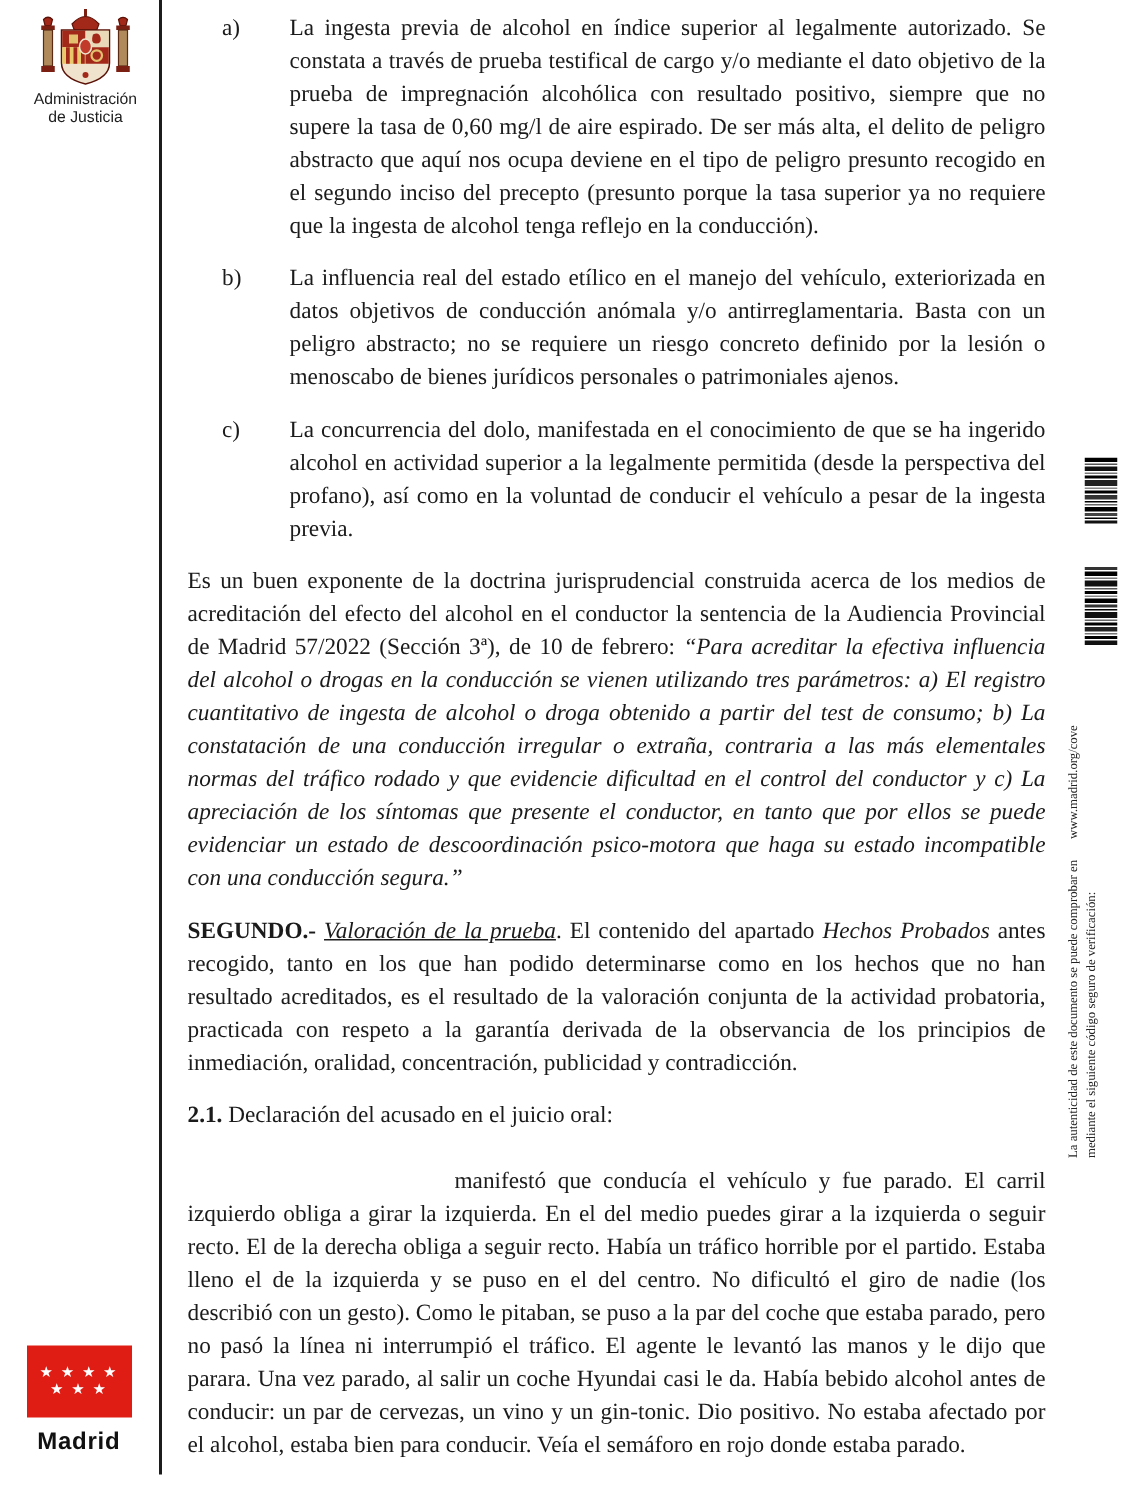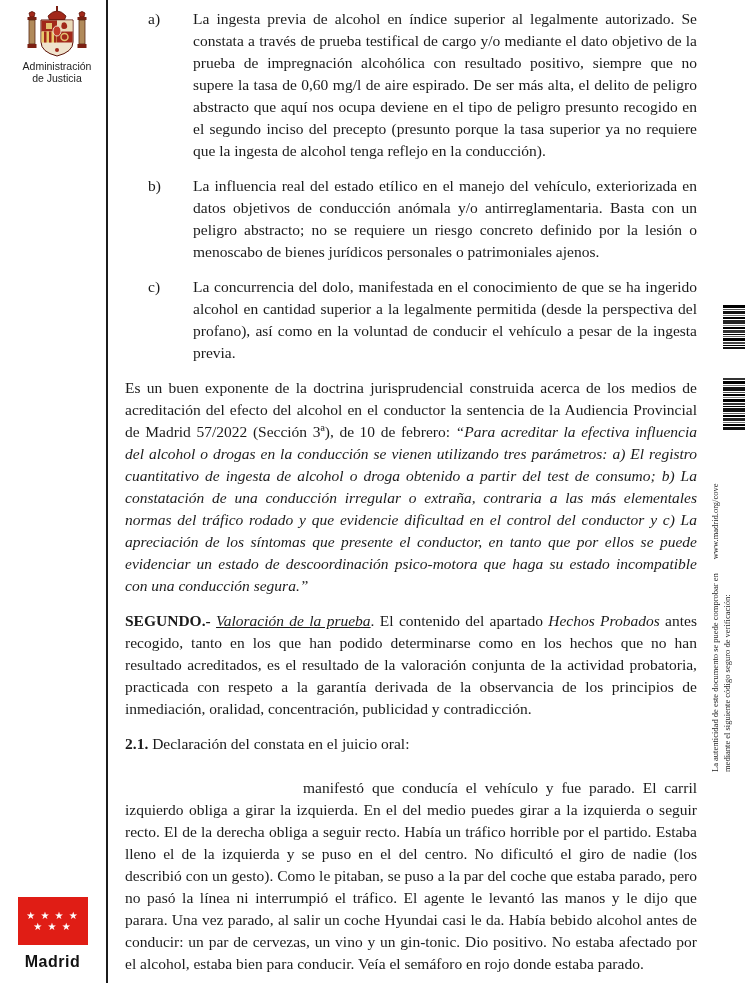--- a/index.html
+++ b/index.html
@@ -124,28 +124,28 @@
       <span class="list-text">La ingesta previa de alcohol en índice superior al legalmente autorizado. Se constata a través de prueba testifical de cargo y/o mediante el dato objetivo de la prueba de impregnación alcohólica con resultado positivo, siempre que no supere la tasa de 0,60 mg/l de aire espirado. De ser más alta, el delito de peligro abstracto que aquí nos ocupa deviene en el tipo de peligro presunto recogido en el segundo inciso del precepto (presunto porque la tasa superior ya no requiere que la ingesta de alcohol tenga reflejo en la conducción).</span>
     </div>
 
     <div class="list-item">
       <span class="list-marker">b)</span>
       <span class="list-text">La influencia real del estado etílico en el manejo del vehículo, exteriorizada en datos objetivos de conducción anómala y/o antirreglamentaria. Basta con un peligro abstracto; no se requiere un riesgo concreto definido por la lesión o menoscabo de bienes jurídicos personales o patrimoniales ajenos.</span>
     </div>
 
     <div class="list-item">
       <span class="list-marker">c)</span>
-      <span class="list-text">La concurrencia del dolo, manifestada en el conocimiento de que se ha ingerido alcohol en cantidad superior a la legalmente permitida (desde la perspectiva del profano), así como en la voluntad de conducir el vehículo a pesar de la ingesta previa.</span>
+      <span class="list-text">La concurrencia del dolo, manifestada en el conocimiento de que se ha ingerido alcohol en actividad superior a la legalmente permitida (desde la perspectiva del profano), así como en la voluntad de conducir el vehículo a pesar de la ingesta previa.</span>
     </div>
 
     <p class="para"><span>Es un buen exponente de la doctrina jurisprudencial construida acerca de los medios de acreditación del efecto del alcohol en el conductor la sentencia de la Audiencia Provincial de Madrid 57/2022 (Sección 3ª), de 10 de febrero: </span><span class="em">“Para acreditar la efectiva influencia del alcohol o drogas en la conducción se vienen utilizando tres parámetros: a) El registro cuantitativo de ingesta de alcohol o droga obtenido a partir del test de consumo; b) La constatación de una conducción irregular o extraña, contraria a las más elementales normas del tráfico rodado y que evidencie dificultad en el control del conductor y c) La apreciación de los síntomas que presente el conductor, en tanto que por ellos se puede evidenciar un estado de descoordinación psico-motora que haga su estado incompatible con una conducción segura.”</span></p>
 
     <p class="para"><span class="b">SEGUNDO.- </span><span class="em-u">Valoración de la prueba</span><span>. El contenido del apartado </span><span class="em">Hechos Probados</span><span> antes recogido, tanto en los que han podido determinarse como en los hechos que no han resultado acreditados, es el resultado de la valoración conjunta de la actividad probatoria, practicada con respeto a la garantía derivada de la observancia de los principios de inmediación, oralidad, concentración, publicidad y contradicción.</span></p>
 
-    <p class="para sub-heading"><span class="b">2.1.</span><span> Declaración del constata en el juicio oral:</span></p>
+    <p class="para sub-heading"><span class="b">2.1.</span><span> Declaración del acusado en el juicio oral:</span></p>
 
     <p class="para declaration">manifestó que conducía el vehículo y fue parado. El carril izquierdo obliga a girar la izquierda. En el del medio puedes girar a la izquierda o seguir recto. El de la derecha obliga a seguir recto. Había un tráfico horrible por el partido. Estaba lleno el de la izquierda y se puso en el del centro. No dificultó el giro de nadie (los describió con un gesto). Como le pitaban, se puso a la par del coche que estaba parado, pero no pasó la línea ni interrumpió el tráfico. El agente le levantó las manos y le dijo que parara. Una vez parado, al salir un coche Hyundai casi le da. Había bebido alcohol antes de conducir: un par de cervezas, un vino y un gin-tonic. Dio positivo. No estaba afectado por el alcohol, estaba bien para conducir. Veía el semáforo en rojo donde estaba parado.</p>
 
   </div>
 
   <svg class="barcode barcode-1" width="22" height="45" viewBox="0 0 22 45">
     <rect x="0" y="0" width="22" height="3" fill="#000"></rect>
     <rect x="0" y="4" width="22" height="1" fill="#555"></rect>
     <rect x="0" y="6" width="22" height="3" fill="#111"></rect>
     <rect x="0" y="10" width="22" height="1" fill="#777"></rect>

